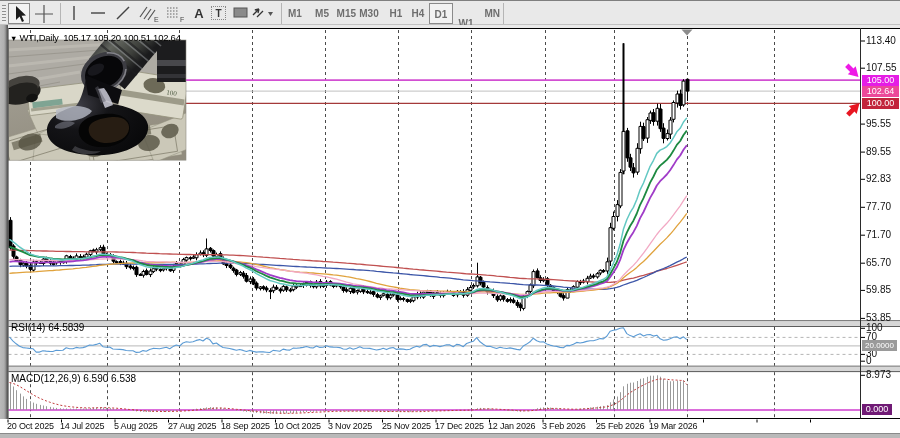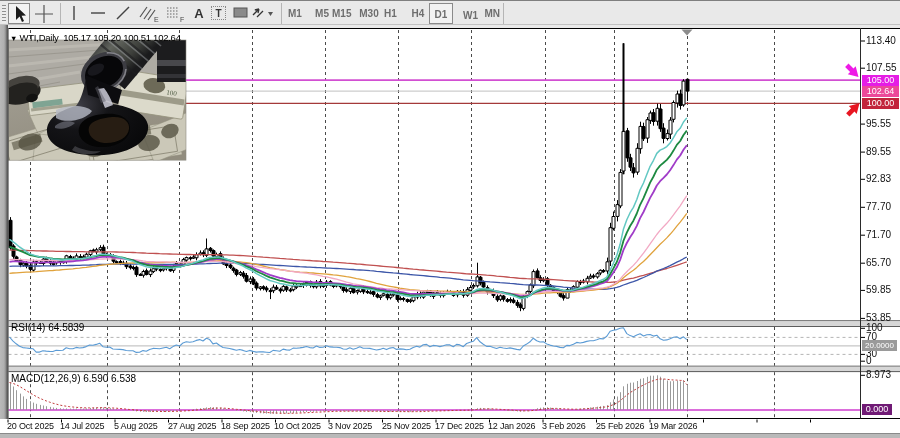--- a/index.html
+++ b/index.html
@@ -221,26 +221,26 @@
     <div style="position:absolute;left:249px;top:2px;width:28px;height:21px;">
       <svg width="26" height="20" viewBox="0 0 26 20">
         <path d="M4 12 L10 6 M10 6 l-4.2 1 M10 6 l-1 4.2" stroke="#333" stroke-width="1.3" fill="none"></path>
         <path d="M8 14 L14 8" stroke="#333" stroke-width="1.3"></path>
         <path d="M19 9 l5 0 l-2.5 4 z" fill="#555"></path>
       </svg>
     </div>
 <div class="tsep" style="left:281px"></div>
 <div style="position:absolute;left:288px;top:2px;width:24px;height:21px;text-align:left;font:bold 10px 'Liberation Sans';color:#6e6e6e;line-height:21px">M1</div>
     <div style="position:absolute;left:310px;top:2px;width:24px;height:21px;text-align:center;font:bold 10px 'Liberation Sans';color:#6e6e6e;line-height:21px">M5</div>
-    <div style="position:absolute;left:332px;top:2px;width:24px;height:21px;text-align:left;font:bold 10px 'Liberation Sans';color:#6e6e6e;line-height:21px">M15</div>
+    <div style="position:absolute;left:332px;top:2px;width:24px;height:21px;text-align:right;font:bold 10px 'Liberation Sans';color:#6e6e6e;line-height:21px">M15</div>
     <div style="position:absolute;left:357px;top:2px;width:24px;height:21px;text-align:center;font:bold 10px 'Liberation Sans';color:#6e6e6e;line-height:21px">M30</div>
-    <div style="position:absolute;left:384px;top:2px;width:24px;height:21px;text-align:left;font:bold 10px 'Liberation Sans';color:#6e6e6e;line-height:21px">H1</div>
+    <div style="position:absolute;left:384px;top:2px;width:24px;height:21px;text-align:center;font:bold 10px 'Liberation Sans';color:#6e6e6e;line-height:21px">H1</div>
     <div style="position:absolute;left:406px;top:2px;width:24px;height:21px;text-align:center;font:bold 10px 'Liberation Sans';color:#6e6e6e;line-height:21px">H4</div>
     <div style="position:absolute;left:429px;top:2px;width:24px;height:21px;border:1px solid #8a8a8a;background:#f2f2f2;text-align:center;font:bold 10px 'Liberation Sans';color:#6e6e6e;line-height:21px">D1</div>
-    <div style="position:absolute;left:454px;top:4px;width:24px;height:21px;text-align:right;font:bold 10px 'Liberation Sans';color:#6e6e6e;line-height:21px">W1</div>
+    <div style="position:absolute;left:454px;top:12px;width:24px;height:21px;text-align:center;font:bold 10px 'Liberation Sans';color:#6e6e6e;line-height:21px">W1</div>
     <div style="position:absolute;left:476px;top:2px;width:24px;height:21px;text-align:right;font:bold 10px 'Liberation Sans';color:#6e6e6e;line-height:21px">MN</div>
 <div class="tsep" style="left:503px"></div>
 </div>
 <div id="lm"></div>
 <div id="gap"></div>
 <div id="status"></div>
 <div id="ohlc"><span style="font-size:7.5px">▼</span> WTI,Daily&nbsp; 105.17 105.20 100.51 102.64</div>
 <div id="rsilab">RSI(14) 64.5839</div>
 <div id="macdlab">MACD(12,26,9) 6.590 6.538</div>
 <div class="al" style="top:35px">113.40</div>

